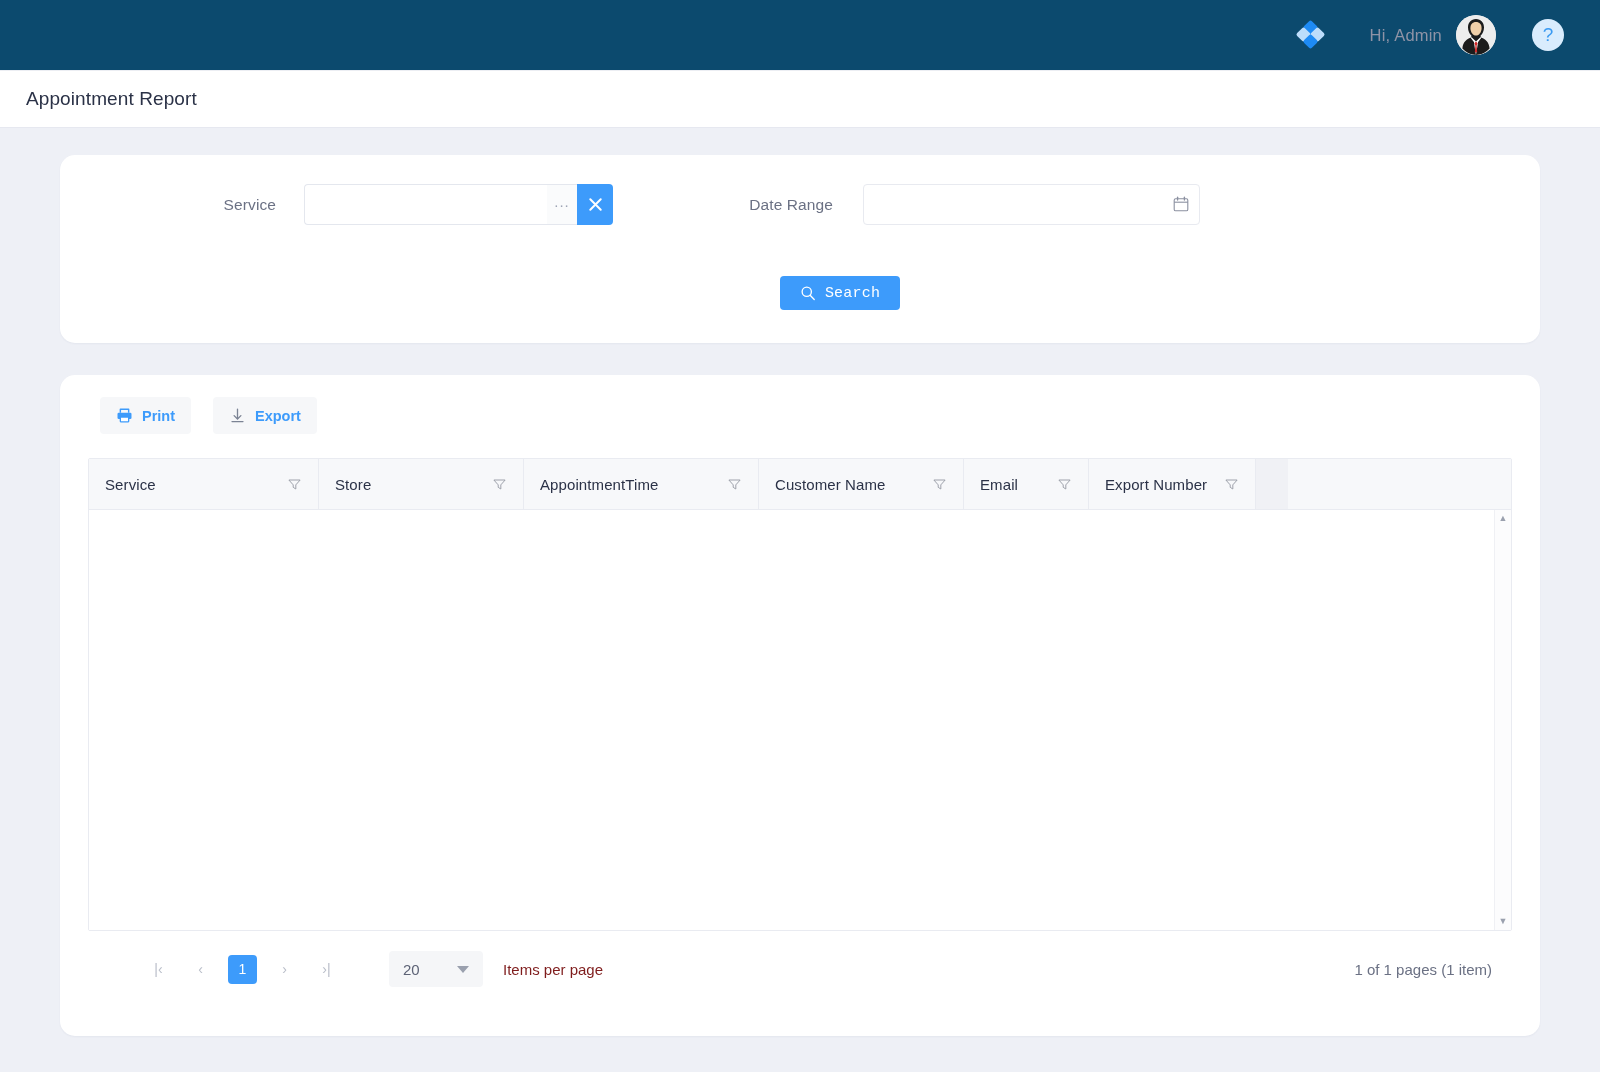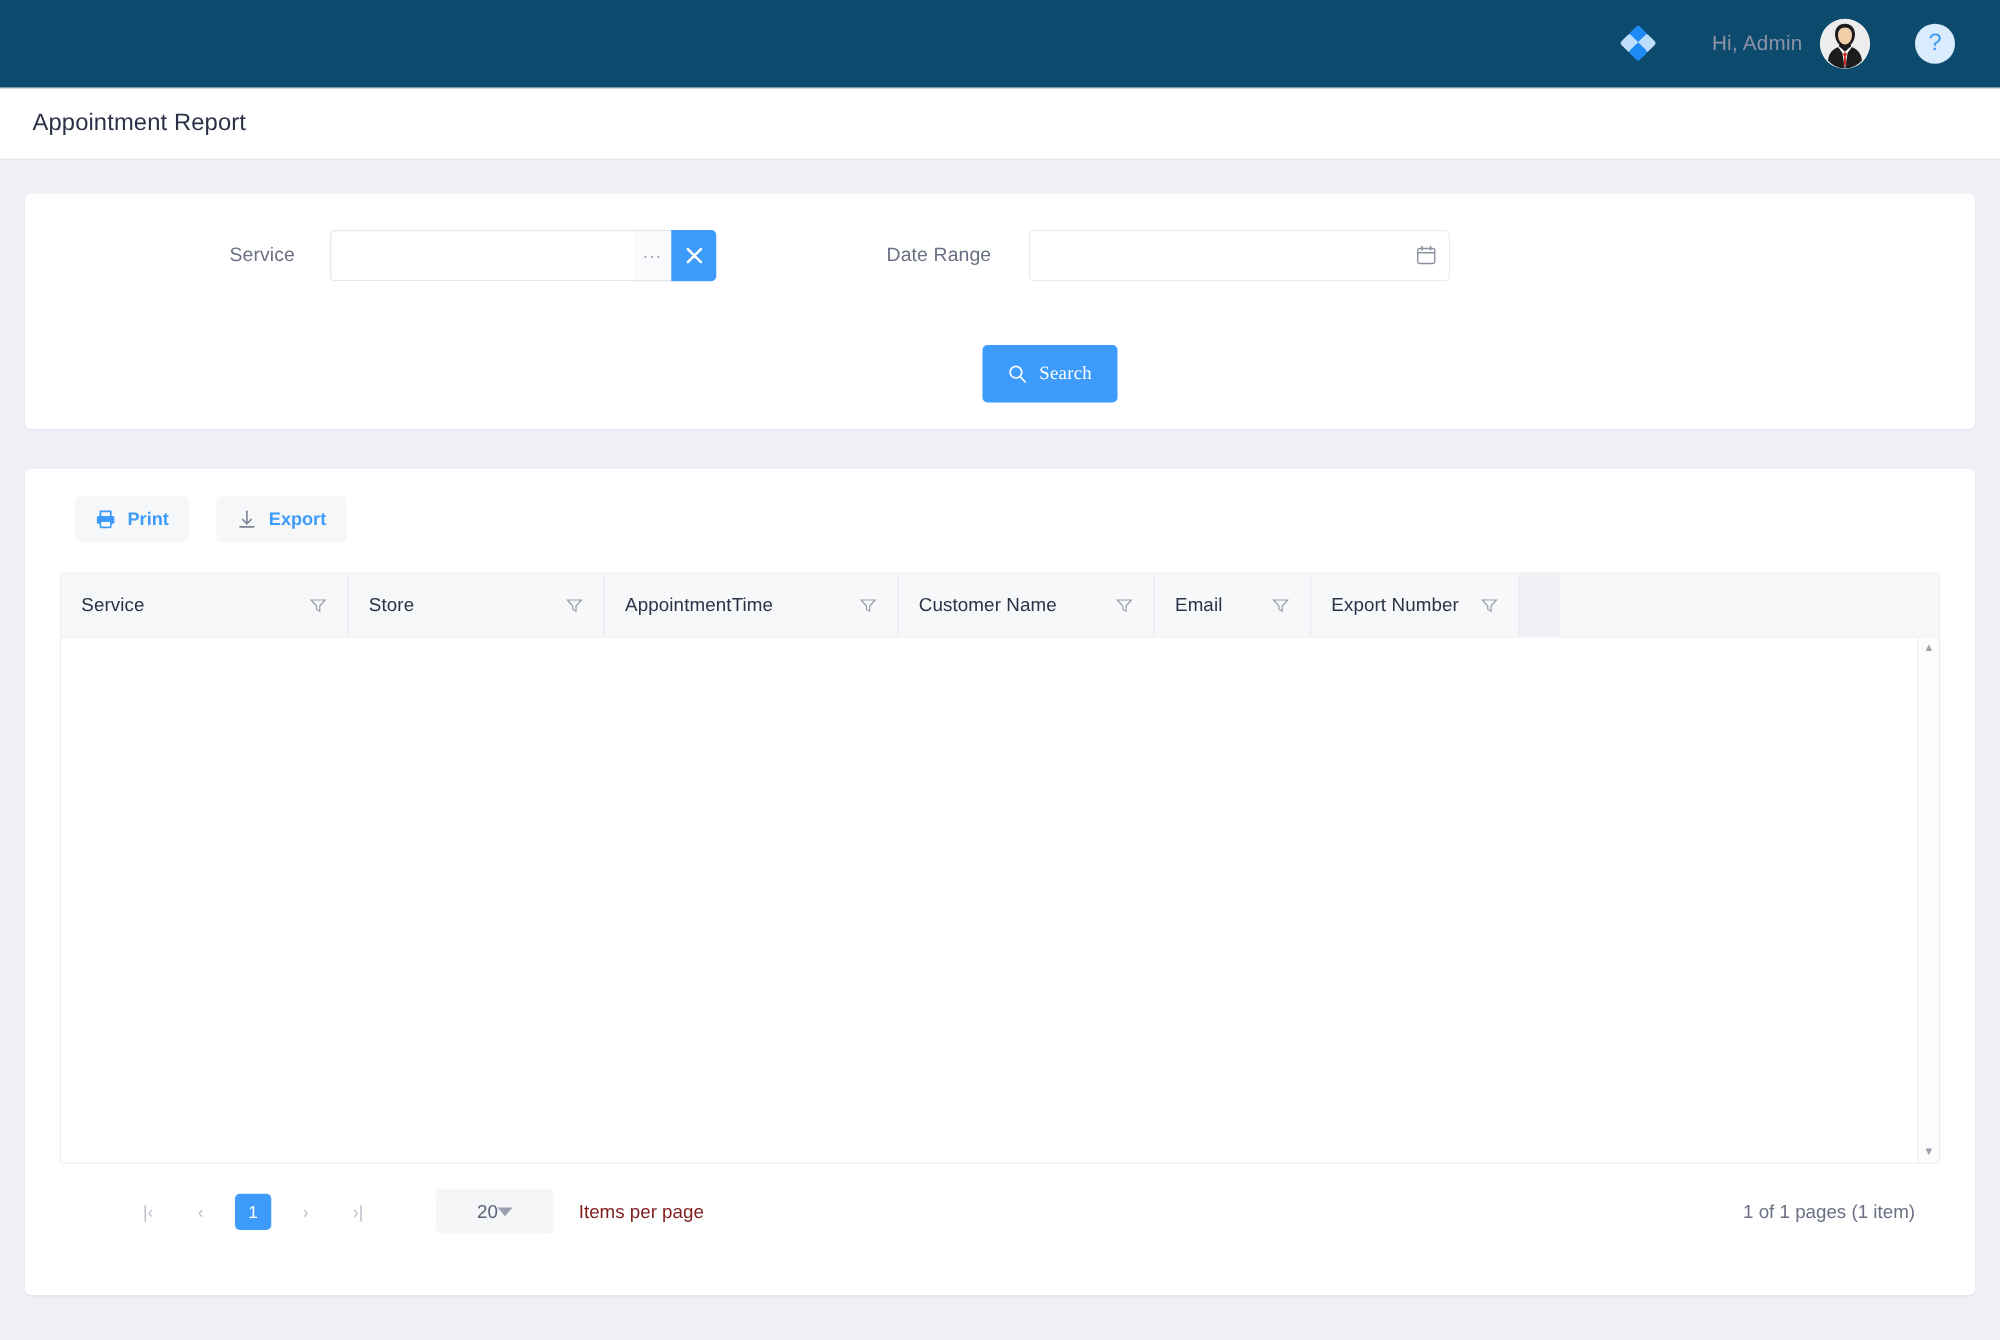--- a/index.html
+++ b/index.html
@@ -41,22 +41,22 @@
   
   .page-title-bar {
     height: 57px; background: #ffffff;
     display: flex; align-items: center; padding-left: 26px;
     border-bottom: 1px solid #e6e8f0;
   }
   .page-title { font-size: 19px; color: #2b3247; letter-spacing: .1px; }
 
   
   .card {
-    background: #ffffff; border-radius: 5px;
-    margin: 0 20px;
+    background: #ffffff; border-radius: 15px;
+    margin: 0 60px;
     box-shadow: 0 1px 2px rgba(40,50,90,.05);
   }
   .filter-card { margin-top: 27px; height: 188px; position: relative; }
 
   .filter-row { display: flex; align-items: center; padding-top: 29px; }
   .field-group { display: flex; align-items: center; }
   .field-label {
     font-size: 15.5px; color: #6b7184; text-align: right;
     letter-spacing: .1px;
   }
@@ -92,23 +92,23 @@
   }
   .date-wrap { position: relative; display: inline-block; }
   .cal-icon {
     position: absolute; right: 11px; top: 12px;
     width: 16px; height: 16px; pointer-events: none;
   }
 
   .search-row { display: flex; justify-content: center; margin-top: 51px; }
   .search-btn {
     background: #3d9bfb; color: #fff; border: none;
-    border-radius: 4px; height: 46px; padding: 0 20px;
+    border-radius: 4px; height: 34px; padding: 0 20px;
     display: flex; align-items: center; gap: 9px;
-    font-size: 15px; cursor: pointer; font-family: Liberation Serif, serif;
+    font-size: 15px; cursor: pointer; font-family: Liberation Mono, monospace;
     letter-spacing: .2px;
     margin-left: 80px;
   }
 
   
   .table-card { margin-top: 32px; height: 661px; padding: 0; }
   .toolbar { display: flex; gap: 22px; padding: 22px 0 0 40px; }
   .tool-btn {
     background: #f6f7f9; border: none; border-radius: 4px;
     height: 37px; padding: 0 16px;
@@ -143,21 +143,21 @@
     border-radius: 4px; border: none; background: transparent;
     color: #b9bec9; font-size: 14px; cursor: pointer;
     display: flex; align-items: center; justify-content: center;
     font-family: inherit;
   }
   .pg-btn.active { background: #3d9bfb; color: #fff; }
   .pg-btn:first-child { margin-left: 56px; }
   .per-page-select {
     width: 94px; height: 36px; margin-left: 35px;
     background: #f5f6f8; border: none; border-radius: 4px;
-    display: flex; align-items: center; justify-content: center;
+    display: flex; align-items: center; justify-content: space-between;
     padding: 0 14px; font-size: 15px; color: #5d6376; cursor: pointer;
   }
   .per-page-caret { width: 0; height: 0; border-left: 6px solid transparent; border-right: 6px solid transparent; border-top: 7px solid #9aa0ae; }
   .per-page-label { margin-left: 20px; font-size: 15px; color: #7f1d1d; }
   .pg-summary { margin-left: auto; font-size: 15px; color: #6b7184; padding-right: 20px; }
 </style>
 </head>
 <body>
 
 <div class="topbar">

